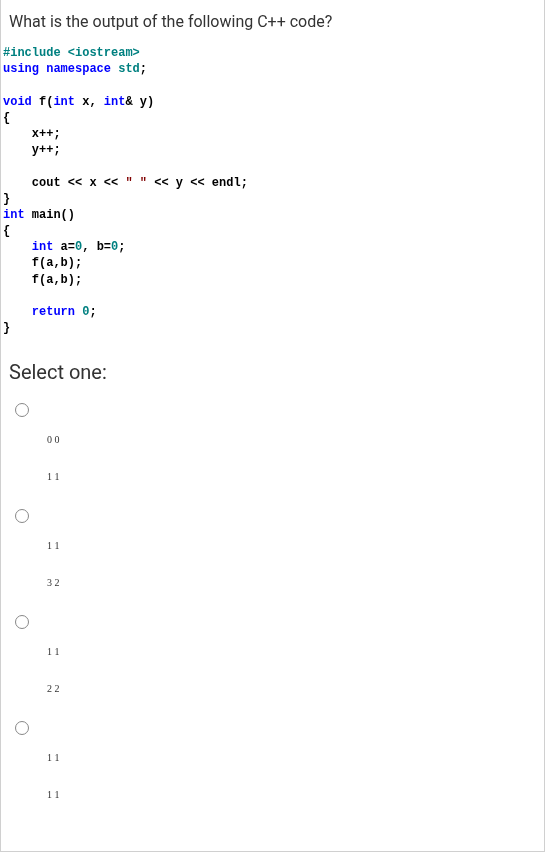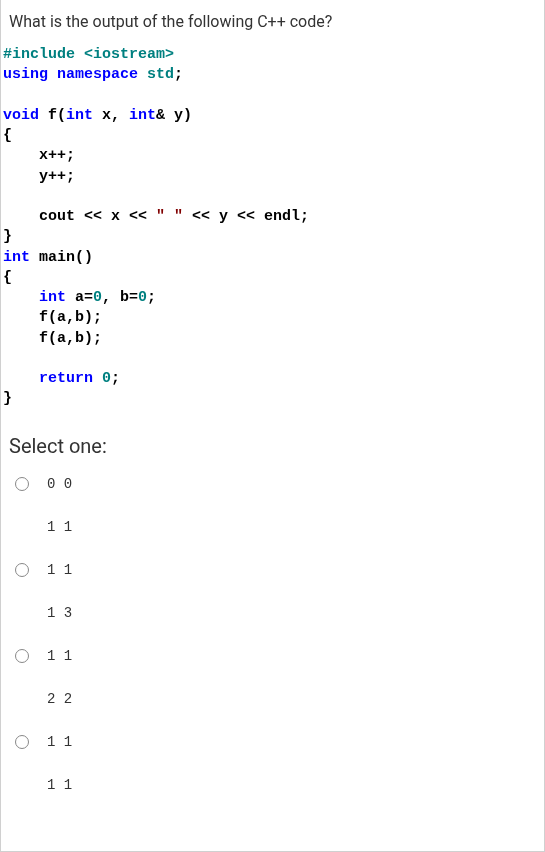--- a/index.html
+++ b/index.html
@@ -21,21 +21,21 @@
       padding-top: 12px;
     }
     .question-title {
       font-size: 16px;
       color: #333;
       padding: 0 25px 14px 8px;
       font-weight: 400;
     }
     .code-block {
       font-family: "Courier New", monospace;
-      font-size: 15px;
+      font-size: 12px;
       line-height: 1.35;
       padding: 0 0 0 2px;
       white-space: pre;
       font-weight: bold;
     }
     .kw-blue { color: #0000ff; }
     .kw-green { color: #008080; }
     .kw-teal { color: #008080; }
     .kw-black { color: #000000; }
     .kw-num { color: #008080; }
@@ -57,25 +57,26 @@
       width: 14px;
       height: 14px;
       border: 1px solid #888;
       border-radius: 50%;
       flex-shrink: 0;
       margin-right: 18px;
       margin-top: 3px;
       background: #fff;
     }
     .option-text {
-      font-family: Liberation Mono, monospace;
-      font-size: 14px;
+      font-family: Liberation Serif, serif;
+      font-size: 10px;
       color: #333;
       white-space: pre;
       line-height: 1.5;
+      margin-top: 32px;
     }
     .option-text .line2 {
       display: block;
       margin-top: 22px;
     }
   </style>
 </head>
 <body>
 
 <div class="container">
@@ -102,21 +103,21 @@
 
   <div class="prompt-text">Select one:</div>
 
   <div class="options">
     <div class="option">
       <div class="radio"></div>
       <div class="option-text"><span>0 0</span><span class="line2">1 1</span></div>
     </div>
     <div class="option">
       <div class="radio"></div>
-      <div class="option-text"><span>1 1</span><span class="line2">1 3</span></div>
+      <div class="option-text"><span>1 1</span><span class="line2">3 2</span></div>
     </div>
     <div class="option">
       <div class="radio"></div>
       <div class="option-text"><span>1 1</span><span class="line2">2 2</span></div>
     </div>
     <div class="option">
       <div class="radio"></div>
       <div class="option-text"><span>1 1</span><span class="line2">1 1</span></div>
     </div>
   </div>

